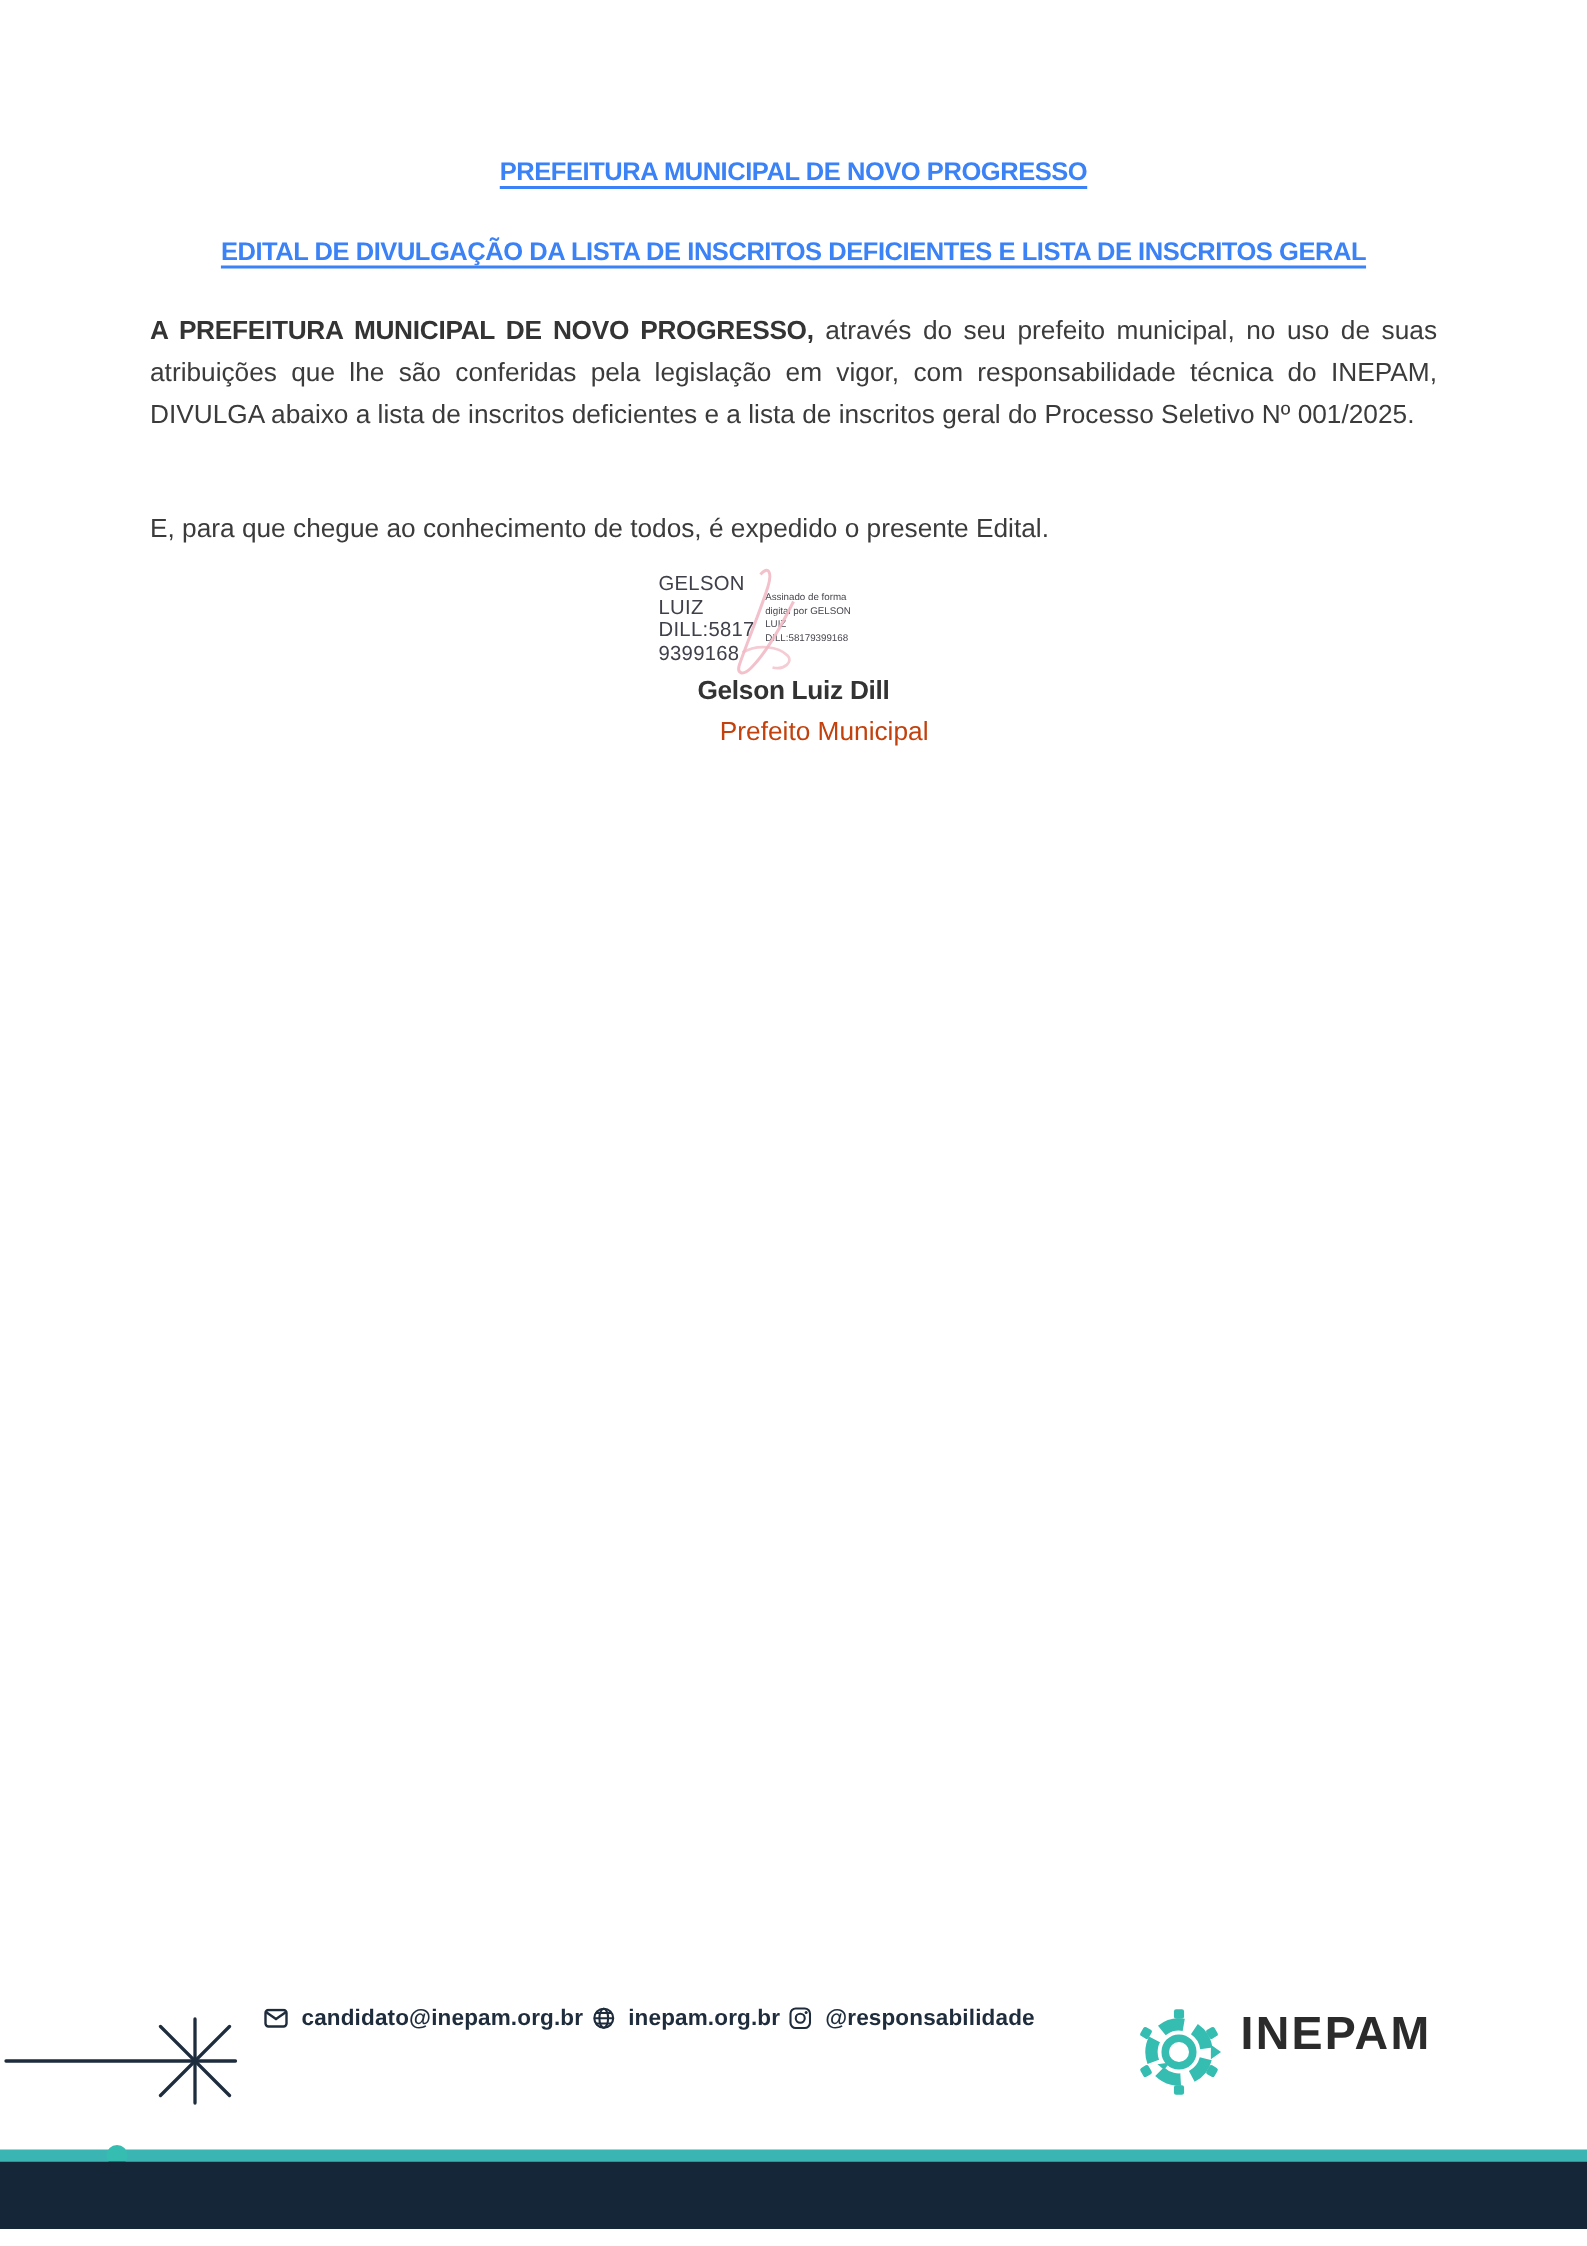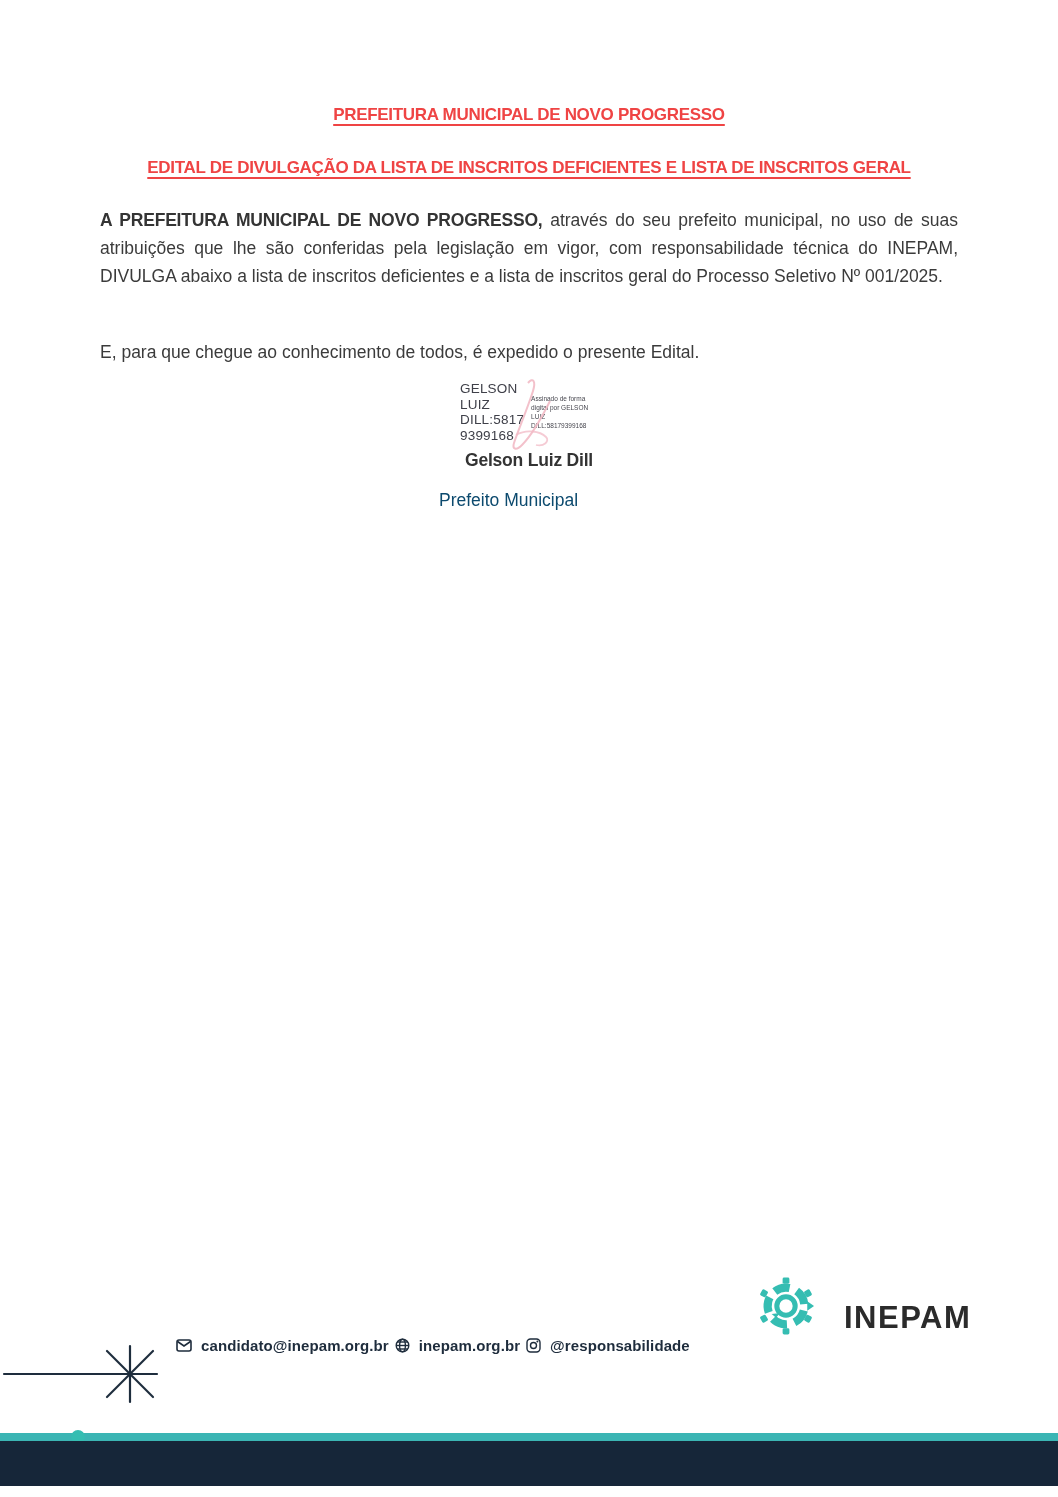--- a/index.html
+++ b/index.html
@@ -9,21 +9,21 @@
     background:#ffffff;
     font-family:"Liberation Sans", sans-serif;
     overflow:hidden;
   }
   .content{position:absolute;left:100px;top:0;width:858px;}
   .doc-title{
     text-align:center;
     font-weight:bold;
     font-size:17px;
     letter-spacing:-0.3px;
-    color:#ef4444;
+    color:#3b82f6;
     text-decoration:underline;
     text-decoration-thickness:1.8px;
     text-underline-offset:4px;
     line-height:21px;
     margin:13px;
   }
   .t1{margin-top:104px;}
   .t2{margin-top:32px;}
   .t3{margin-top:32px;}
   .body-par{
@@ -42,43 +42,43 @@
   }
   .date-line{
     margin:69px 0 0 0;
     font-size:17.5px;
     line-height:28px;
     color:#3b3b3b;
     text-align:right;
   }
   
   .sig-wrap{width:180px;margin:15px 0 0 339px;}
-  .stamp-row{display:flex;margin-left:21px;position:relative;}
+  .stamp-row{display:flex;position:relative;}
   .stamp-big span{
     display:block;font-size:13.5px;line-height:15.5px;
     color:#3f4049;letter-spacing:0.2px;white-space:nowrap;
   }
   .stamp-small{margin-left:7px;padding-top:13px;}
   .stamp-small span{
     display:block;font-size:6.5px;line-height:9px;
     color:#46464e;white-space:nowrap;
   }
   .squiggle{position:absolute;left:46px;top:-8px;pointer-events:none;}
   .sig-name{margin-top:7px;font-weight:bold;font-size:17.5px;text-align:center;color:#333333;letter-spacing:-0.2px;}
-  .sig-role{margin-top:19px;font-size:17.5px;text-align:left;color:#0c4a6e;}
+  .sig-role{margin-top:6px;font-size:17.5px;text-align:right;color:#c2410c;}
   
   .star{position:absolute;left:0;top:1340px;}
   .contacts{
     position:absolute;left:176px;top:1336px;
     display:flex;flex-direction:row;gap:6px;
     color:#1e2c3c;font-weight:bold;font-size:15px;letter-spacing:0.1px;
   }
   .contact-row{display:flex;align-items:center;gap:9px;line-height:19px;}
   .contact-row svg{flex:0 0 auto;display:block;}
-  .logo{position:absolute;left:757px;top:1276px;display:flex;align-items:flex-end;gap:29px;}
+  .logo{position:absolute;left:757px;top:1338px;display:flex;align-items:flex-start;gap:12px;}
   .logo-text{font-size:31px;font-weight:bold;color:#2b2b2b;letter-spacing:1.5px;}
   .bar-line{position:absolute;left:0;right:0;top:1433px;height:8px;background:#3bb5b4;}
   .bar-navy{position:absolute;left:0;right:0;top:1441px;height:45px;background:#162639;}
   .bar-dot{position:absolute;left:71px;top:1430px;width:14px;height:14px;border-radius:50%;background:#35bdb2;}
 </style>
 </head>
 <body>
 
 <div class="page">
   <div class="content">

